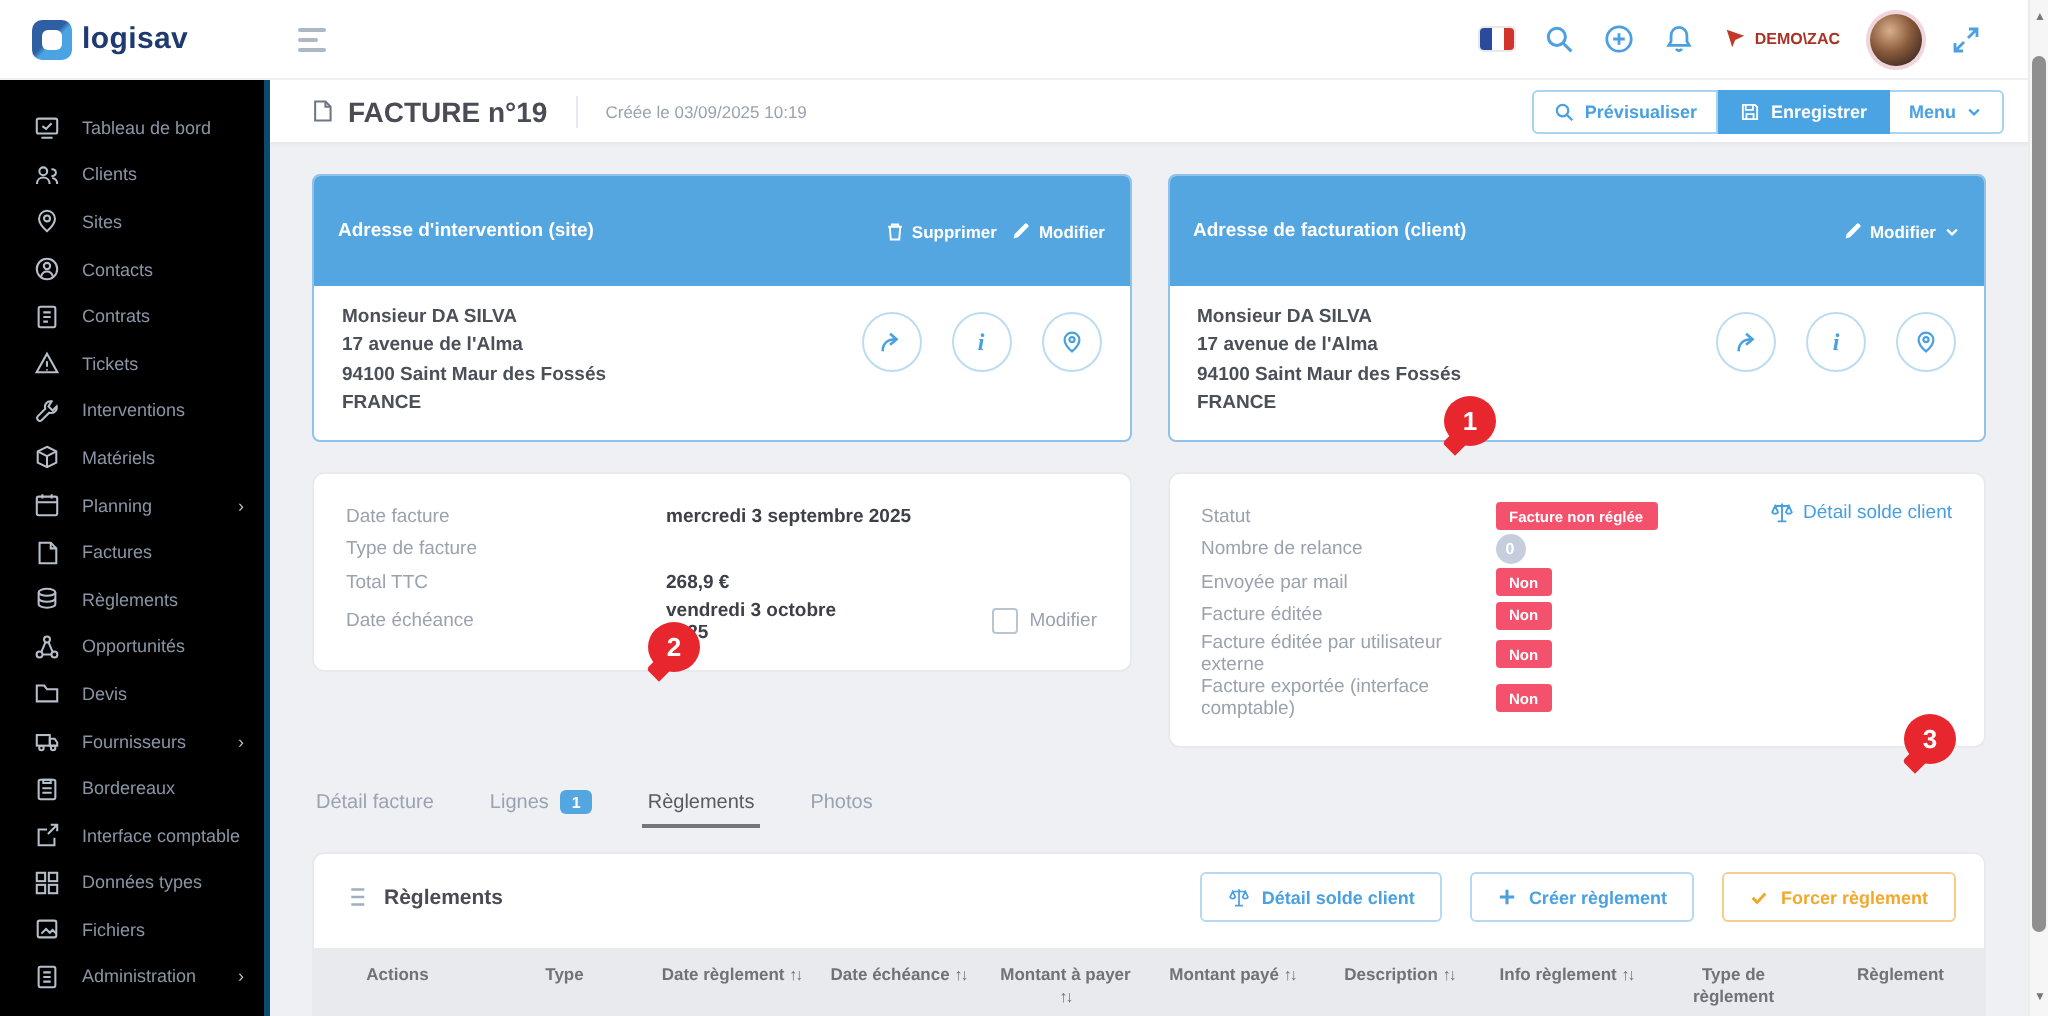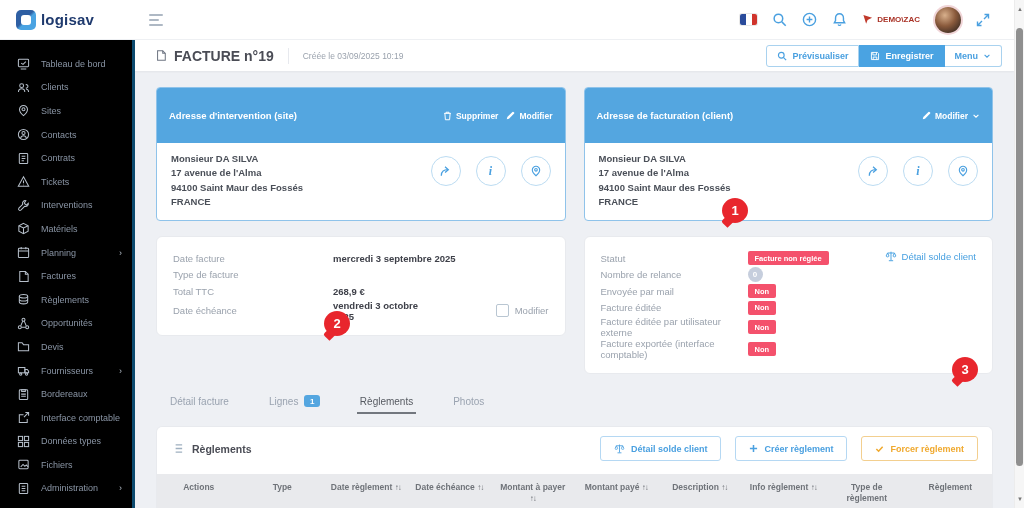--- a/index.html
+++ b/index.html
@@ -70,21 +70,21 @@
   .kv .chk-wrap { display:flex; align-items:center; gap:6px; margin-left:72px; }
   .chk { width:13px; height:13px; border:1px solid #b9c6d2; border-radius:2px; background:#fff; cursor:pointer; }
   .chk-lbl { font-size:9.5px; color:#9aa2ad; }
   .status-card .kv .k { width:147px; }
   .badge { display:inline-block; background:#f4516c; color:#fff; font-size:7.5px; font-weight:bold; padding:2.5px 7px; border-radius:2px; }
   .badge.count { background:#c6cedd; width:15px; height:15px; padding:0; border-radius:50%; text-align:center; line-height:15px; font-size:8px; }
   .solde-link { position:absolute; right:16px; top:13px; display:flex; align-items:center; gap:5px; color:#459fe0; font-size:9.5px; cursor:pointer; }
 
   
   .tabs { display:flex; gap:28px; padding:4px 2px 0 2px; margin-bottom:12px; }
-  .tab { font-size:10px; color:#9aa3b0; cursor:pointer; position:relative; display:flex; align-items:center; gap:6px; padding-bottom:7px;margin-left:12px; }
+  .tab { font-size:10px; color:#9aa3b0; cursor:pointer; position:relative; display:flex; align-items:center; gap:6px; padding-bottom:7px; }
   .tab .tbadge { background:#54a6e0; color:#fff; font-size:8px; font-weight:bold; border-radius:3px; padding:1.5px 5.5px; }
   .tab.active { color:#565a61; }
   .tab.active::after { content:''; position:absolute; left:-3px; right:-3px; bottom:0; height:2px; background:#72777e; }
 
   
   .panel { background:#fff; border:1px solid #e8eaee; border-radius:6px 6px 0 0; border-bottom:none; }
   .panel-head { display:flex; align-items:center; padding:9px 14px; }
   .panel-title { display:flex; align-items:center; gap:8px; font-size:10.5px; font-weight:bold; color:#4a4c55; }
   .panel-title .list-ic { color:#9fb0c0; }
   .panel-btns { margin-left:auto; display:flex; gap:14px; }

